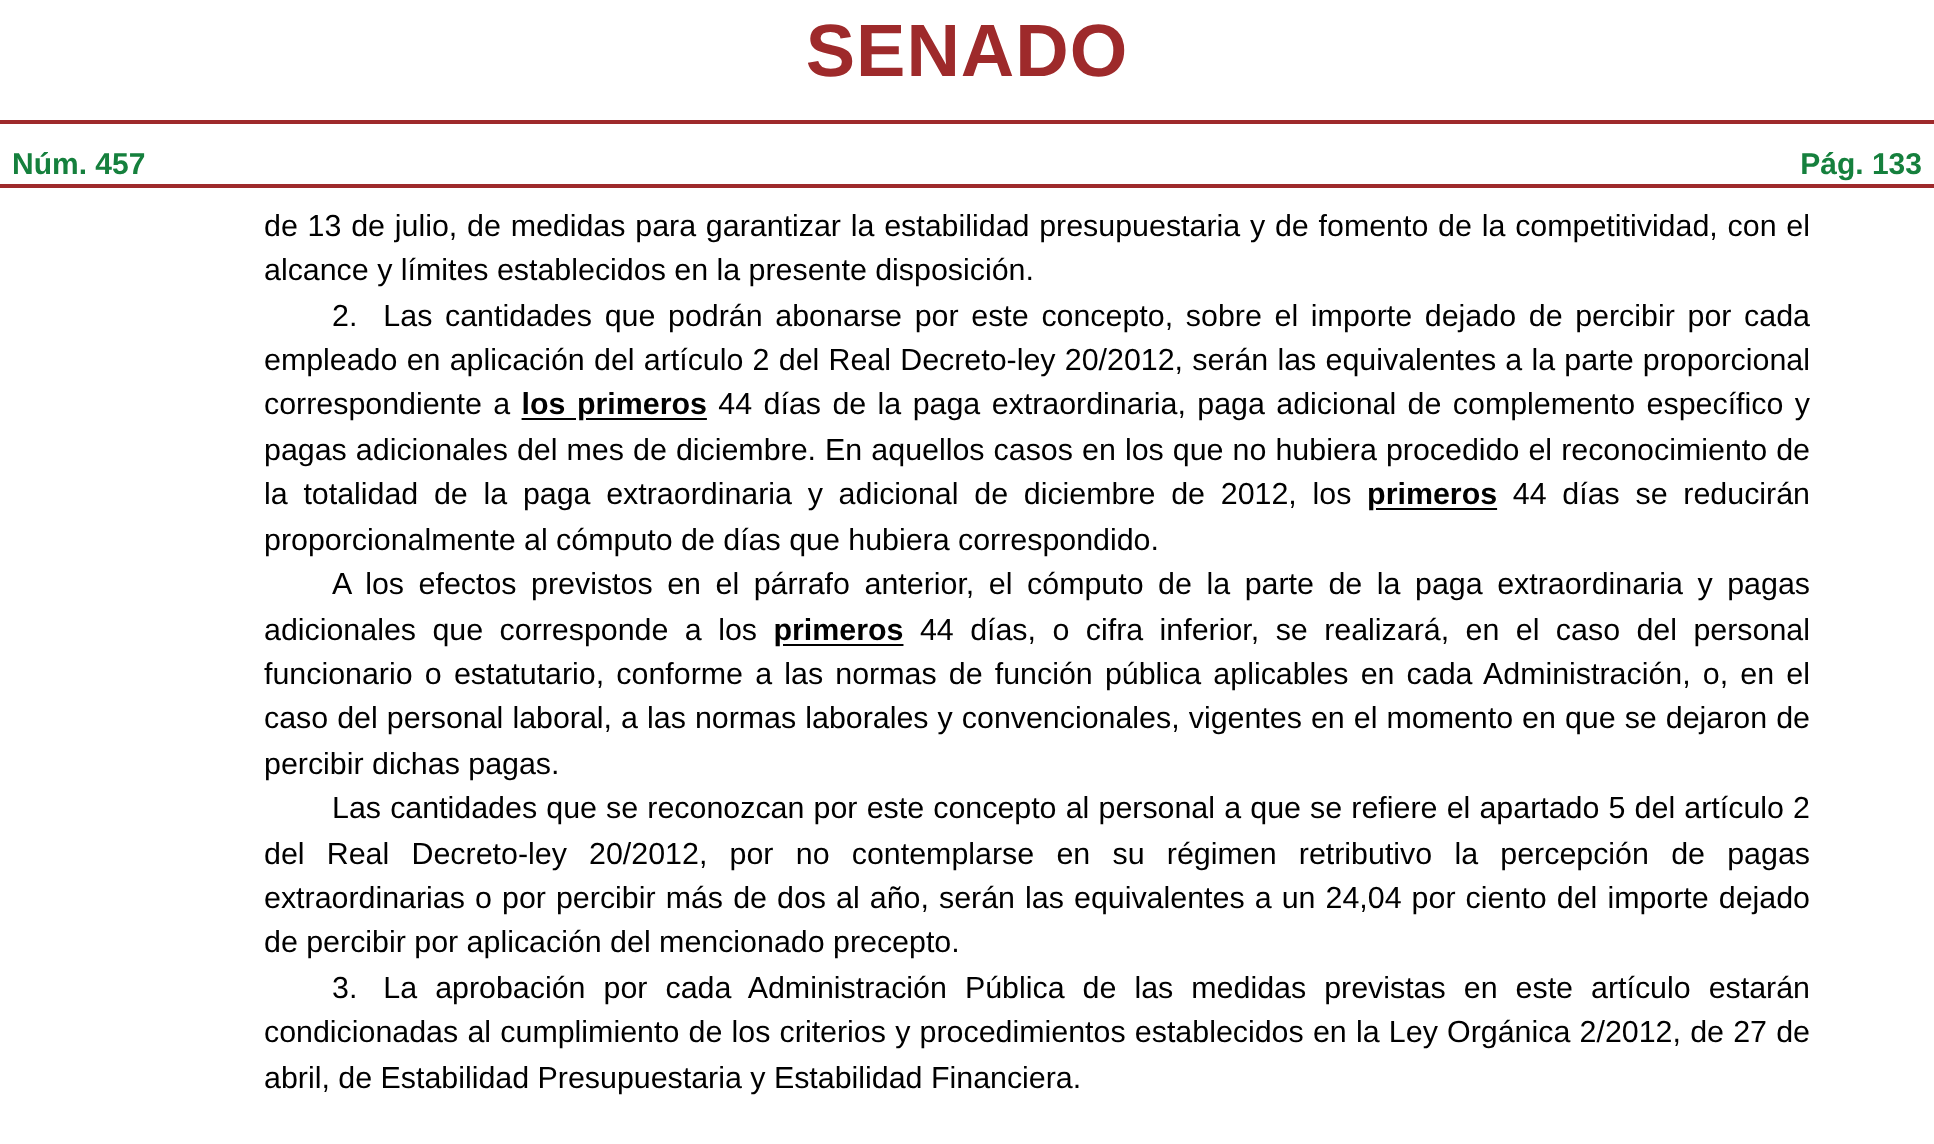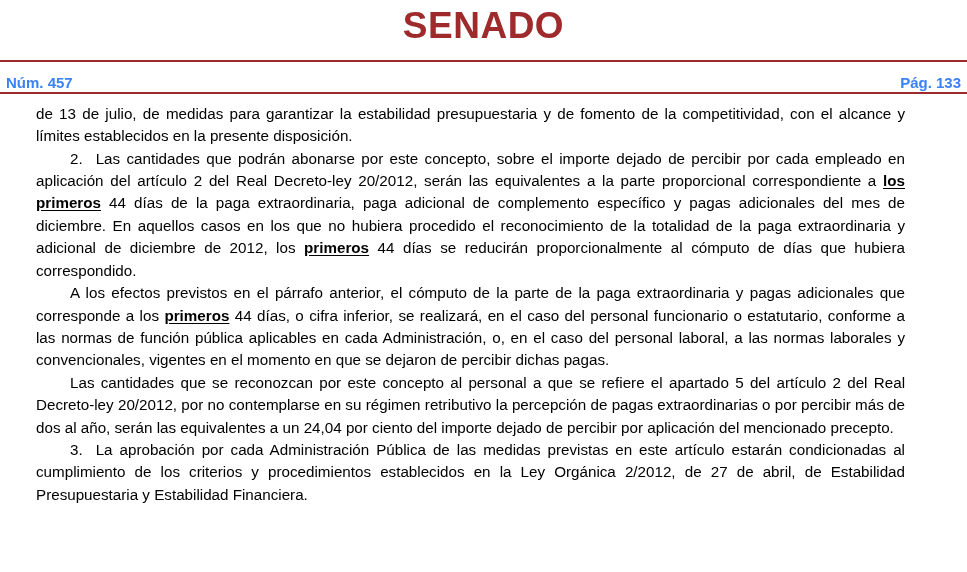--- a/index.html
+++ b/index.html
@@ -58,32 +58,33 @@
     align-items: center;
     justify-content: space-between;
     height: 30px;
     padding: 0 6px 0 6px;
     box-sizing: border-box;
   }
   .header-bar span {
     font-family: "Liberation Sans", "DejaVu Sans", sans-serif;
     font-weight: bold;
     font-size: 15px;
-    color: #3b82f6;
+    color: #15803d;
     white-space: nowrap;
     margin-top: 12px;
   }
   .header-issue { flex: 0 0 auto; text-align: left; }
   .header-date  { flex: 1 1 auto; text-align: center; }
   .header-page  { flex: 0 0 auto; text-align: left; }
 
   
   .body-text {
-    padding: 9px 62px 0 36px;
+    padding: 9px 62px 0 84px;
     box-sizing: border-box;
+    margin-left: 48px;
   }
   .body-text p {
     margin: 0;
     font-family: "Liberation Sans", "DejaVu Sans", sans-serif;
     font-size: 15.2px;
     line-height: 22.4px;
     text-align: justify;
     text-justify: inter-word;
     color: #000000;
     hyphens: none;

